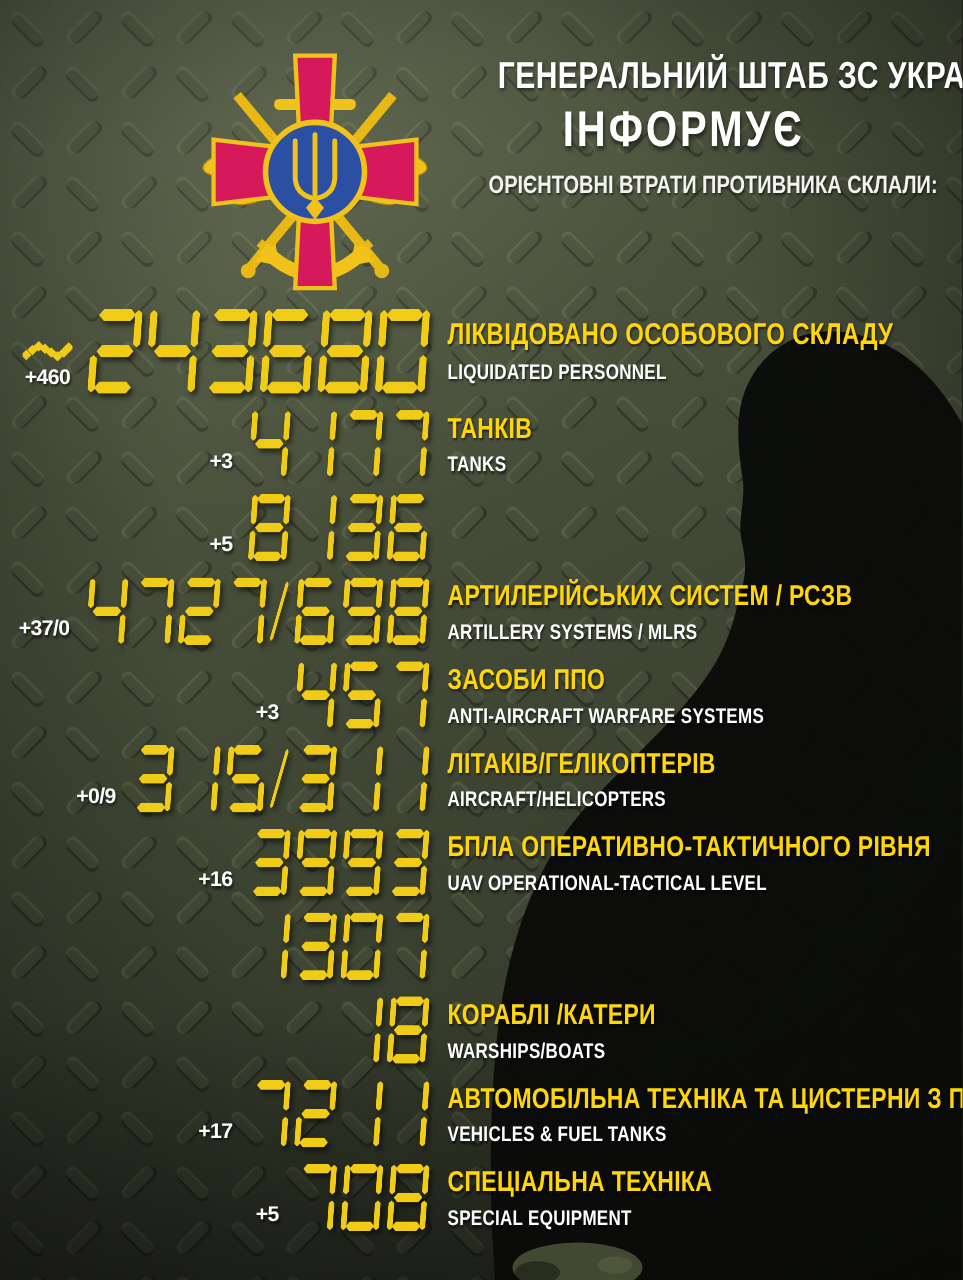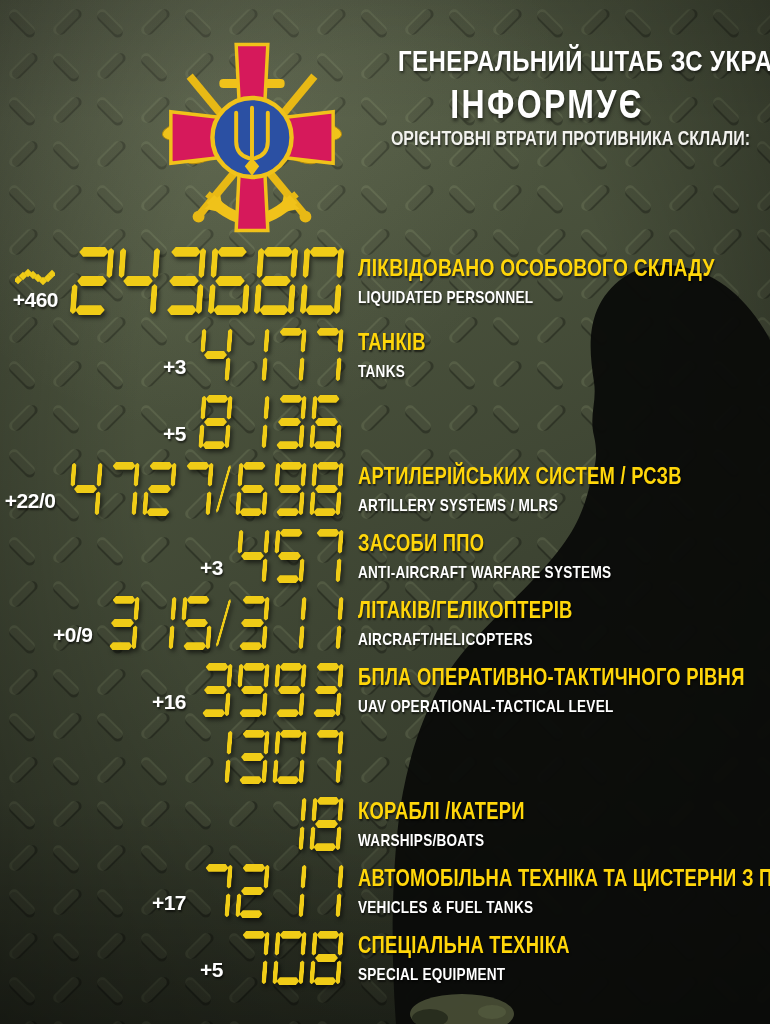--- a/index.html
+++ b/index.html
@@ -24,27 +24,27 @@
   .silhouette{position:absolute;inset:0;}
   
   .emblem{position:absolute;left:158px;top:30px;width:188px;height:214px;}
   .titles{position:absolute;left:346px;top:44px;width:402px;text-align:center;color:#fff;}
   .cond{display:inline-block;transform:scaleX(.8);transform-origin:center center;white-space:nowrap;}
   .t1{font-size:30px;font-weight:700;letter-spacing:.5px;text-shadow:1px 2px 3px rgba(0,0,0,.55);}
   .t2{font-size:40px;font-weight:700;letter-spacing:3px;margin-top:4px;text-shadow:1px 3px 4px rgba(0,0,0,.55);}
   .period{margin-top:12px;font-weight:700;text-shadow:1px 2px 2px rgba(0,0,0,.55);}
   .period .pfx{font-size:22px;color:#fff;}
   .period .date{font-size:31px;color:#f5cf16;margin-left:2px;}
-  .subtitle{margin-top:0;font-size:20px;font-weight:700;color:#f2f2ee;text-shadow:1px 2px 2px rgba(0,0,0,.55);}
+  .subtitle{margin-top:10px;font-size:20px;font-weight:700;color:#f2f2ee;text-shadow:1px 2px 2px rgba(0,0,0,.55);}
   
   #rows{position:absolute;top:247px;left:38px;right:6px;display:flex;flex-direction:column;gap:13px;}
   .row{display:flex;align-items:stretch;}
   .numcol{width:307px;flex:0 0 307px;display:flex;justify-content:flex-end;align-items:flex-end;gap:11px;}
   .deltastack{display:flex;flex-direction:column;align-items:center;gap:3px;padding-bottom:3px;}
-  .delta{font-size:21px;font-weight:700;color:#fff;letter-spacing:-.5px;text-shadow:1px 2px 2px rgba(0,0,0,.6);}
+  .delta{font-size:17px;font-weight:700;color:#fff;letter-spacing:-.5px;text-shadow:1px 2px 2px rgba(0,0,0,.6);}
   .labels{padding-left:13px;display:flex;flex-direction:column;justify-content:center;gap:6px;min-width:0;}
   .ua{font-size:23px;font-weight:700;color:#ffd60a;letter-spacing:.3px;transform:scaleX(.8);transform-origin:left center;white-space:nowrap;text-shadow:1px 2px 2px rgba(0,0,0,.6);}
   .en{font-size:17px;font-weight:700;color:#ffffff;letter-spacing:.3px;transform:scaleX(.8);transform-origin:left center;white-space:nowrap;text-shadow:1px 2px 2px rgba(0,0,0,.6);}
   .row.large .ua{font-size:24px;}
   
   .segnum{
     --dw:31px;--dh:54px;--seg:#f0cc17;
     display:flex;align-items:flex-end;
     filter:drop-shadow(2px 3px 2px rgba(0,0,0,.55));
   }
@@ -308,21 +308,21 @@
               <i class="sg sg-f"></i>
               <i class="sg sg-g"></i>
             </div>
           </div>
       </div>
     </div>
       <div class="row">
       <div class="numcol">
         <div class="deltastack">
 
-          <span class="delta">+22/0</span>
+          <span class="delta">+37/0</span>
         </div>
         <div class="segnum">
             <div class="d7">
               <i class="sg sg-b"></i>
               <i class="sg sg-c"></i>
               <i class="sg sg-f"></i>
               <i class="sg sg-g"></i>
             </div>
             <div class="d7">
               <i class="sg sg-a"></i>

